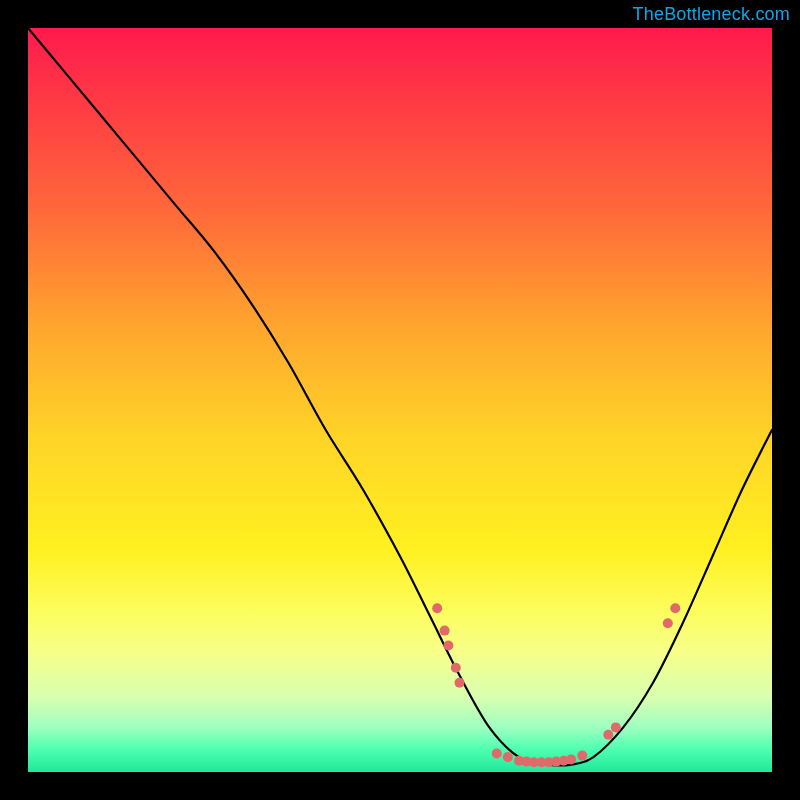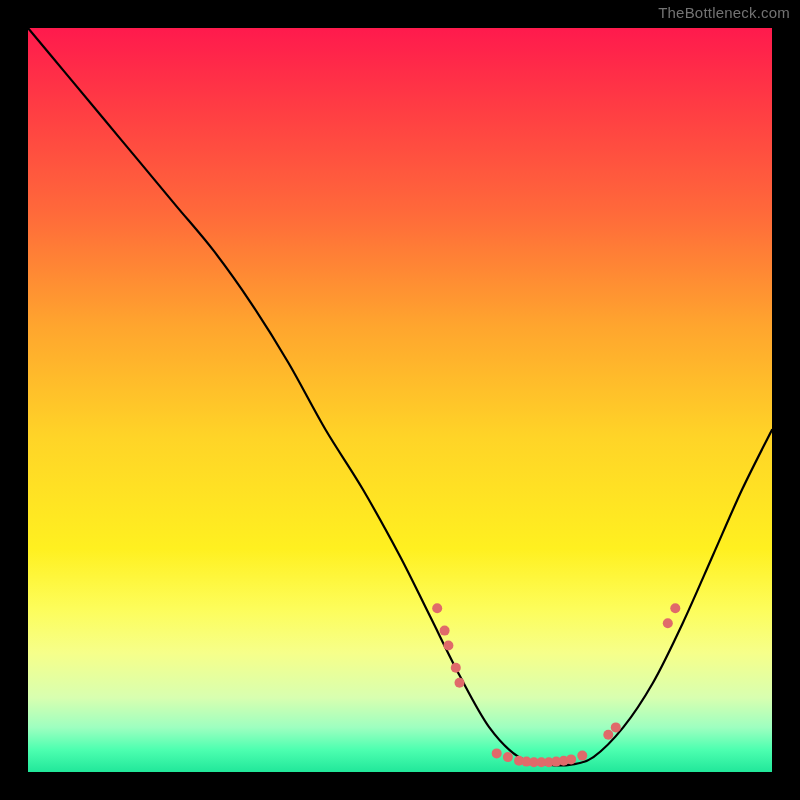--- a/index.html
+++ b/index.html
@@ -45,22 +45,22 @@
       #d8ffb0 90%,
       #9effc0 94%,
       #4dffb0 97%,
       #21e79a 100%
     );
   }
   .watermark {
     position: absolute;
     top: 4px;
     right: 10px;
-    color: #737373;
-    font-size: 15px;
+    color: #0ea5e9;
+    font-size: 18px;
     font-weight: 500;
     letter-spacing: 0.2px;
     user-select: none;
     text-align: right;
   }
   svg.curve {
     position: absolute;
     left: 0;
     top: 0;
     width: 100%;

